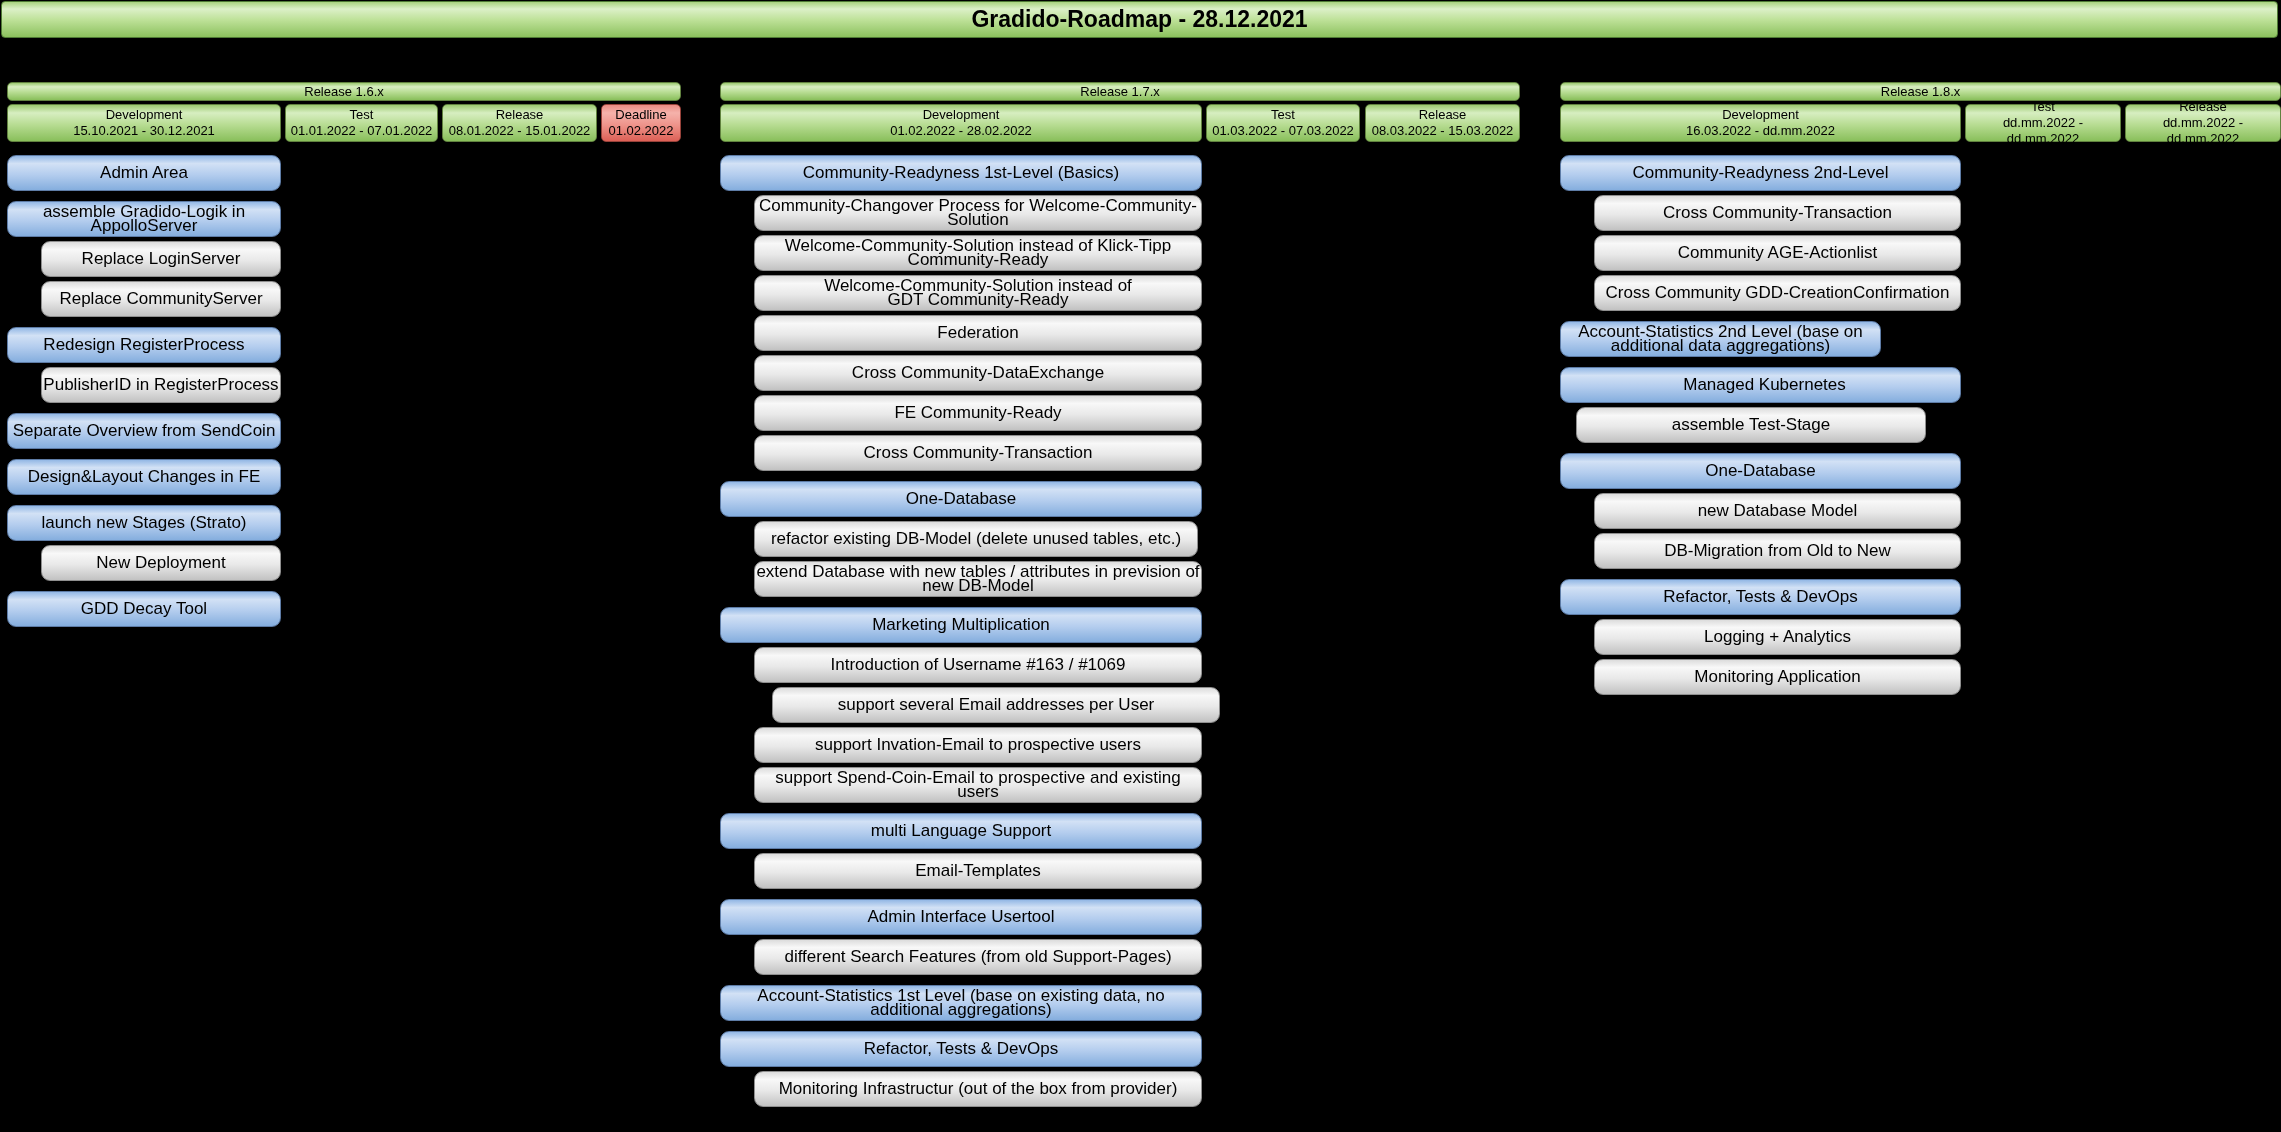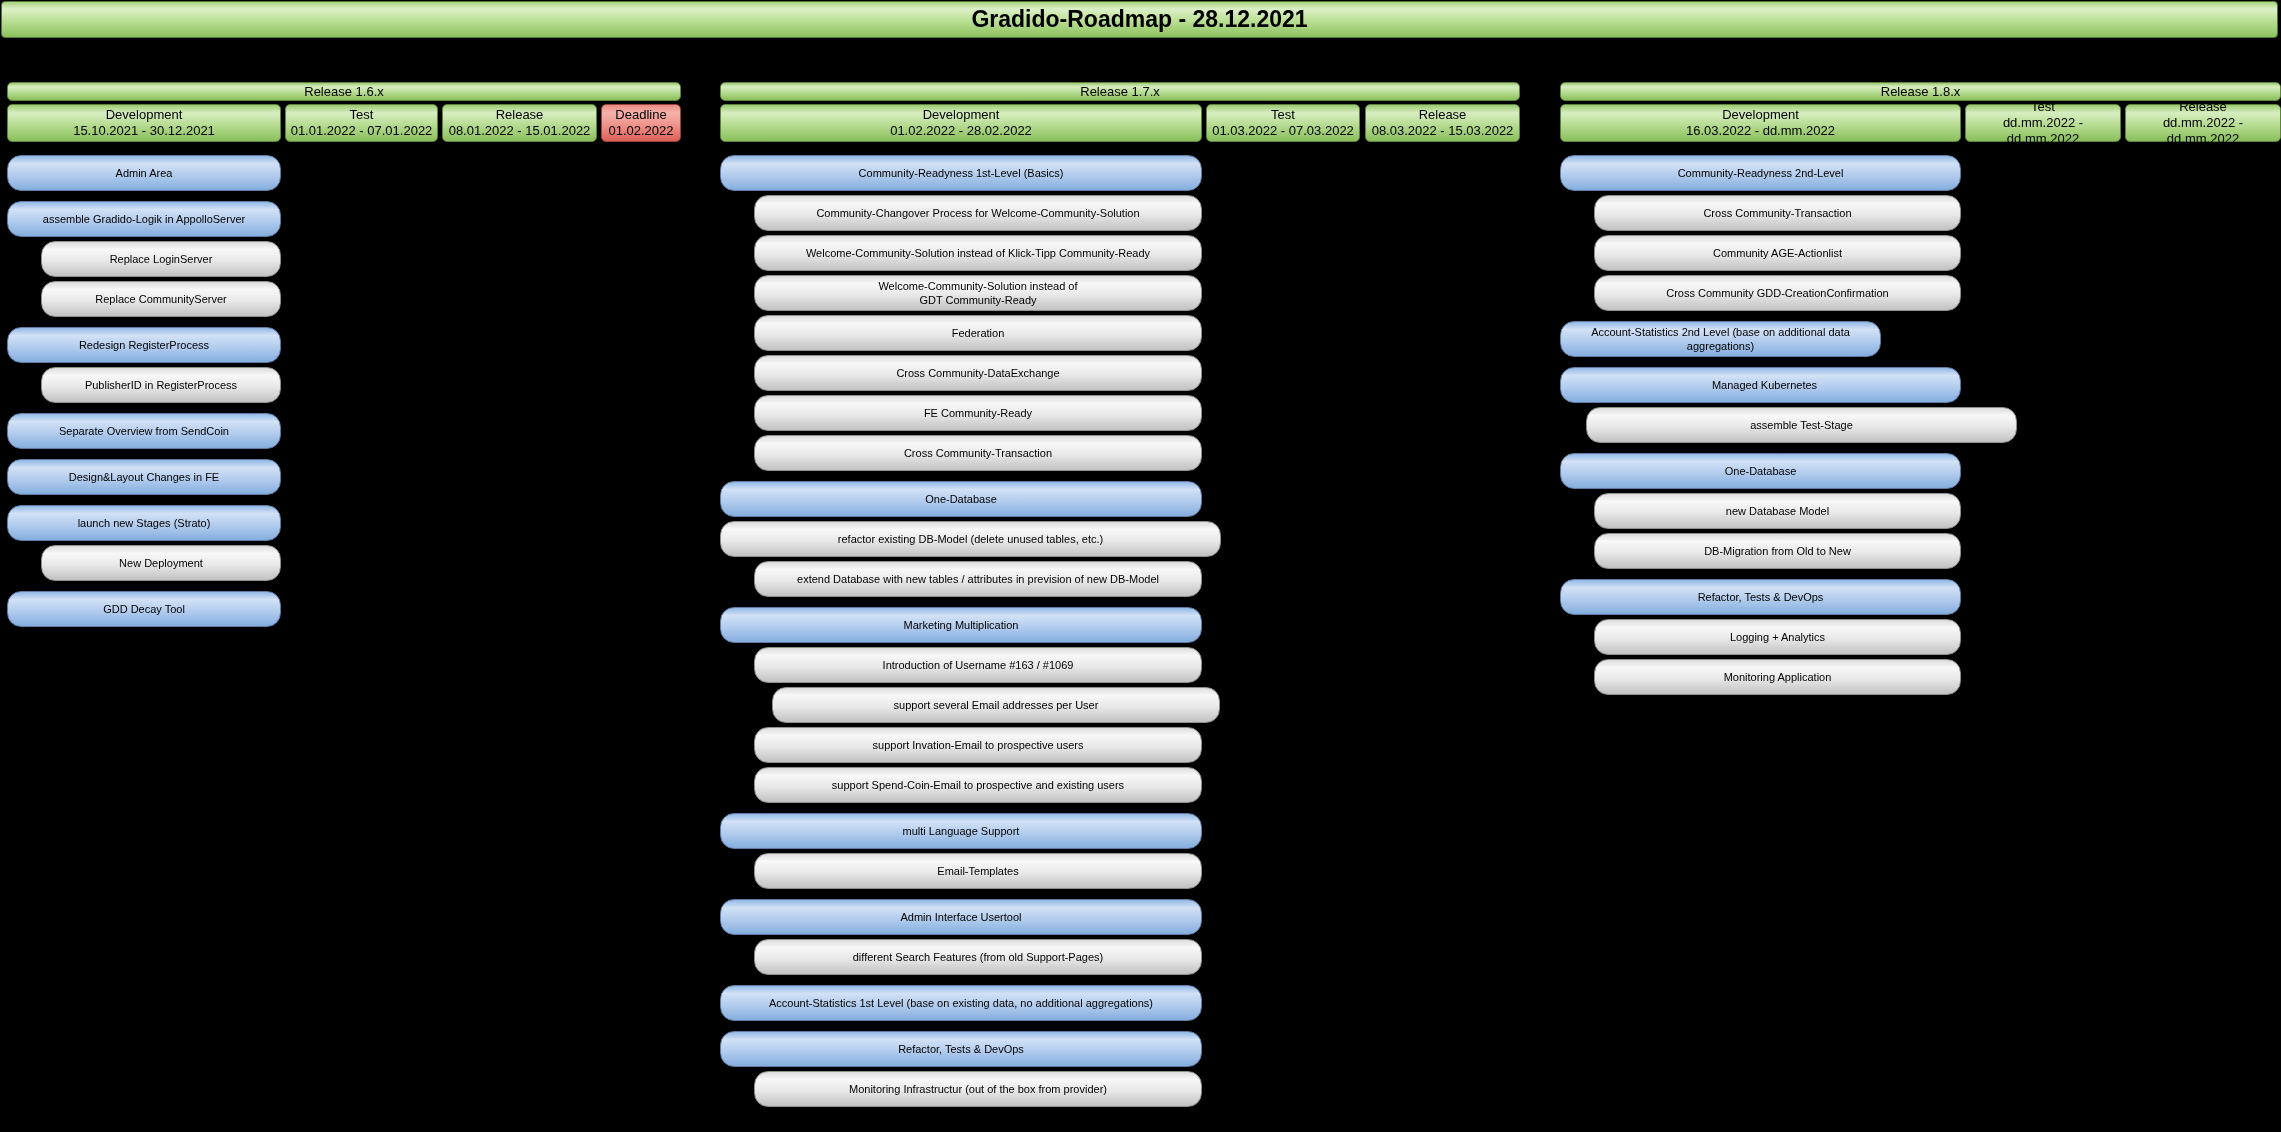--- a/index.html
+++ b/index.html
@@ -28,23 +28,23 @@
   }
   .g-green{background:linear-gradient(180deg,#9cca70 0%,#d7eec1 22%,#b7dc92 55%,#89bf5b 100%);border:1px solid #61823f;}
   .g-red{background:linear-gradient(180deg,#ea8c83 0%,#f5b2ab 22%,#ee948b 55%,#dd6056 100%);border:1px solid #98423a;}
   .g-blue{background:linear-gradient(180deg,#93b8e5 0%,#d2e1f5 22%,#b4cdee 55%,#85aede 100%);border:1px solid #5e7ca6;}
   .g-gray{background:linear-gradient(180deg,#dcdcdc 0%,#f8f8f8 22%,#e8e8e8 55%,#c2c2c2 100%);border:1px solid #8f8f8f;}
 
   .tasks{margin-top:13px;}
   .group{margin:0;}
   .group + .group{margin-top:10px;}
   .task{
-    height:36px;border-radius:14px;box-sizing:border-box;margin-bottom:4px;
+    height:36px;border-radius:9px;box-sizing:border-box;margin-bottom:4px;
     display:flex;align-items:center;justify-content:center;
-    text-align:center;font-size:11px;line-height:14px;white-space:pre-line;
+    text-align:center;font-size:17px;line-height:14px;white-space:pre-line;
   }
 </style>
 </head>
 <body>
 
 <div class="stage">
   <div class="title-bar">
     <span>Gradido-Roadmap - 28.12.2021</span>
   </div>
   <div id="sections">
@@ -123,21 +123,21 @@
             <div class="task g-gray" style="width: 448px; margin-left: 34px;">Welcome-Community-Solution instead of Klick-Tipp Community-Ready</div>
             <div class="task g-gray" style="width: 448px; margin-left: 34px;">Welcome-Community-Solution instead of
 GDT Community-Ready</div>
             <div class="task g-gray" style="width: 448px; margin-left: 34px;">Federation</div>
             <div class="task g-gray" style="width: 448px; margin-left: 34px;">Cross Community-DataExchange</div>
             <div class="task g-gray" style="width: 448px; margin-left: 34px;">FE Community-Ready</div>
             <div class="task g-gray" style="width: 448px; margin-left: 34px;">Cross Community-Transaction</div>
           </div>
           <div class="group">
             <div class="task g-blue" style="width: 482px;">One-Database</div>
-            <div class="task g-gray" style="width: 501px; ">refactor existing DB-Model (delete unused tables, etc.)</div>
+            <div class="task g-gray" style="width: 444px; margin-left: 34px;">refactor existing DB-Model (delete unused tables, etc.)</div>
             <div class="task g-gray" style="width: 448px; margin-left: 34px;">extend Database with new tables / attributes in prevision of new DB-Model</div>
           </div>
           <div class="group">
             <div class="task g-blue" style="width: 482px;">Marketing Multiplication</div>
             <div class="task g-gray" style="width: 448px; margin-left: 34px;">Introduction of Username #163 / #1069</div>
             <div class="task g-gray" style="width: 448px; margin-left: 52px;">support several Email addresses per User</div>
             <div class="task g-gray" style="width: 448px; margin-left: 34px;">support Invation-Email to prospective users</div>
             <div class="task g-gray" style="width: 448px; margin-left: 34px;">support Spend-Coin-Email to prospective and existing users</div>
           </div>
           <div class="group">
@@ -180,21 +180,21 @@
             <div class="task g-blue" style="width: 401px;">Community-Readyness 2nd-Level</div>
             <div class="task g-gray" style="width: 367px; margin-left: 34px;">Cross Community-Transaction</div>
             <div class="task g-gray" style="width: 367px; margin-left: 34px;">Community AGE-Actionlist</div>
             <div class="task g-gray" style="width: 367px; margin-left: 34px;">Cross Community GDD-CreationConfirmation</div>
           </div>
           <div class="group">
             <div class="task g-blue" style="width: 321px;">Account-Statistics 2nd Level (base on additional data aggregations)</div>
           </div>
           <div class="group">
             <div class="task g-blue" style="width: 401px; padding-left: 8px;">Managed Kubernetes</div>
-            <div class="task g-gray" style="width: 431px; margin-left: 26px;">assemble Test-Stage</div>
+            <div class="task g-gray" style="width: 350px; margin-left: 16px;">assemble Test-Stage</div>
           </div>
           <div class="group">
             <div class="task g-blue" style="width: 401px;">One-Database</div>
             <div class="task g-gray" style="width: 367px; margin-left: 34px;">new Database Model</div>
             <div class="task g-gray" style="width: 367px; margin-left: 34px;">DB-Migration from Old to New</div>
           </div>
           <div class="group">
             <div class="task g-blue" style="width: 401px;">Refactor, Tests &amp; DevOps</div>
             <div class="task g-gray" style="width: 367px; margin-left: 34px;">Logging + Analytics</div>
             <div class="task g-gray" style="width: 367px; margin-left: 34px;">Monitoring Application</div>

